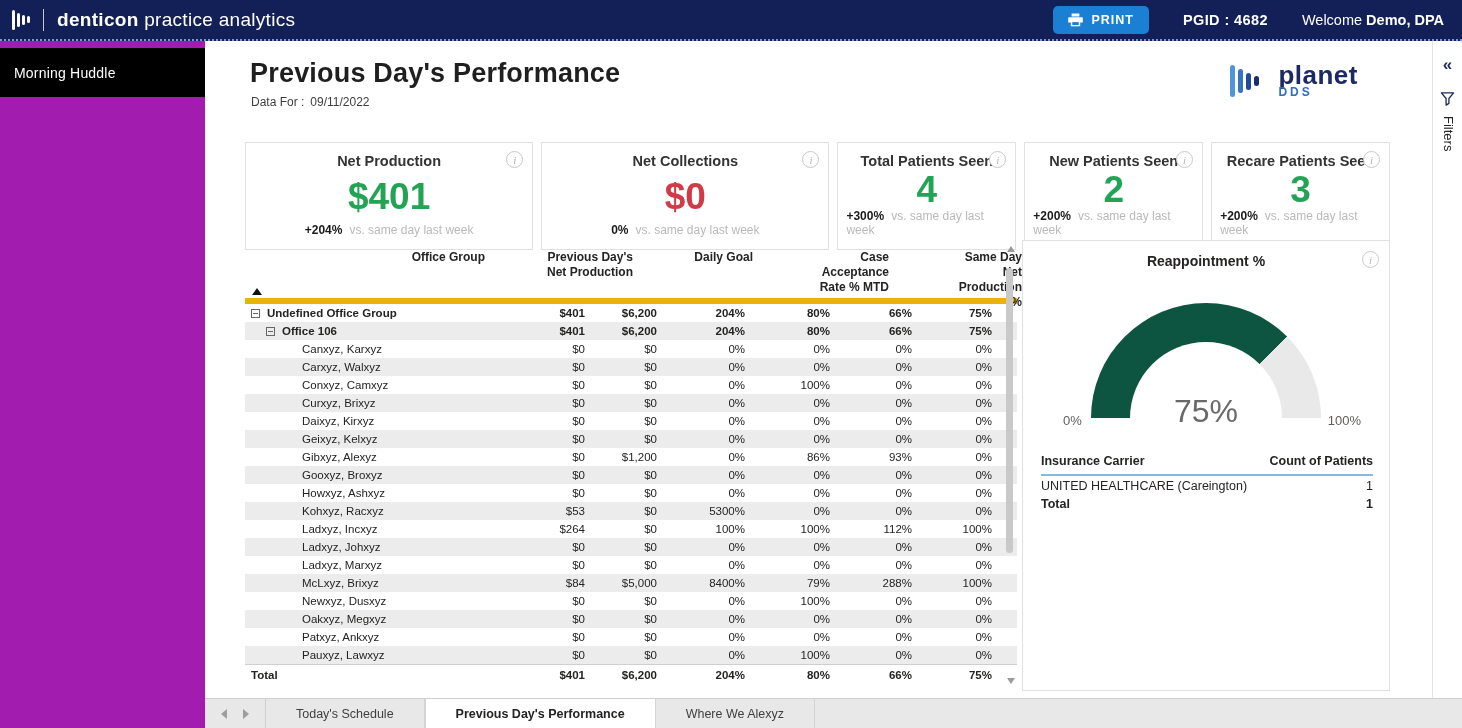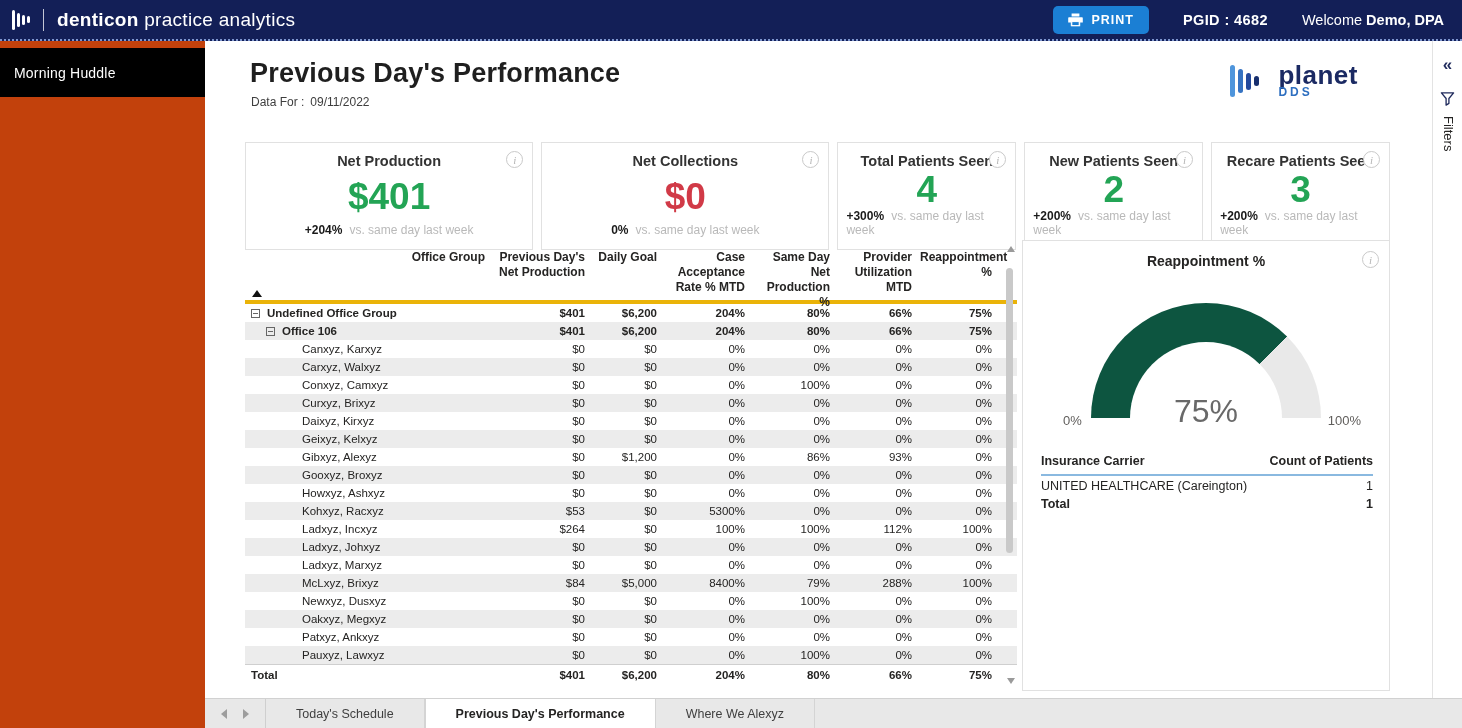--- a/index.html
+++ b/index.html
@@ -17,21 +17,21 @@
   .brand-text b { font-weight:700; }
   .brand-text span { font-weight:300; }
   .topbar-right { display:flex; align-items:center; gap:34px; }
   .print-btn { display:flex; align-items:center; gap:8px; background:#1b7fd4; color:#fff; font-weight:700;
                font-size:12.5px; letter-spacing:1px; padding:7px 15px; border-radius:5px; border:none; cursor:pointer; }
   .pgid { color:#fff; font-weight:700; font-size:14.5px; letter-spacing:.4px; }
   .welcome { color:#fff; font-size:14.5px; }
   .welcome b { font-weight:700; }
 
   
-  .sidebar { position:absolute; left:0; top:41px; width:205px; height:687px; background:#c2410c; }
+  .sidebar { position:absolute; left:0; top:41px; width:205px; height:687px; background:#a21caf; }
   .sidebar-item { margin-top:7px; height:49px; background:#000; color:#fff; font-size:14px;
                   display:flex; align-items:center; padding-left:14px; cursor:pointer; letter-spacing:.2px; }
 
   
   .rail { position:absolute; right:0; top:41px; width:30px; height:657px; background:#fff; border-left:1px solid #e3e3e3; }
   .rail .collapse-chev { display:block; text-align:center; margin-top:14px; color:#1f2a5c; font-size:17px; font-weight:700; cursor:pointer; }
   .rail .funnel { display:block; margin:16px auto 0; cursor:pointer; }
   .rail-label { display:block; margin:10px auto 0; writing-mode:vertical-rl; color:#252423; font-size:13px; width:16px; }
 
   
@@ -55,21 +55,21 @@
   .info-icon { position:absolute; top:8px; right:9px; width:17px; height:17px; border:1px solid #c9c9c9; border-radius:50%;
                color:#b5b5b5; font-size:11px; font-family:"Liberation Serif", serif; font-style:italic;
                display:flex; align-items:center; justify-content:center; cursor:pointer; background:#fff; }
   .kpi-value { font-size:37px; font-weight:600; line-height:1; }
   .kpi-bottom { font-size:12px; color:#b9b9b9; }
   .kpi-bottom b { color:#1a1a1a; font-weight:700; margin-right:7px; }
 
   
   .table-panel { position:absolute; left:40px; top:199px; width:772px; height:451px; font-size:11.5px; color:#252423; }
   .tgrid { display:grid; grid-template-columns:248px 100px 72px 88px 85px 82px 80px; }
-  .thead { position:relative; height:64px; border-bottom:4px solid #eab308; align-items:start; }
+  .thead { position:relative; height:64px; border-bottom:6px solid #eab308; align-items:start;gap:48px; }
   .thead .th { font-weight:600; font-size:12px; line-height:1.25; padding-top:10px; text-align:right; padding-right:8px; }
   .thead .th:first-child { text-align:left; padding-left:5px; }
   .sort-arrow { position:absolute; left:7px; bottom:3px; width:0; height:0;
                 border-left:5px solid transparent; border-right:5px solid transparent; border-bottom:7px solid #111; }
   .trow { height:18px; align-items:center; cursor:pointer; }
   .trow.alt { background:#ececec; }
   .trow .td { text-align:right; padding-right:8px; white-space:nowrap; overflow:hidden; }
   .trow .td.name { text-align:left; display:flex; align-items:center; }
   .trow.bold { font-weight:700; }
   .lvl0 { padding-left:6px; } .lvl1 { padding-left:21px; } .lvl2 { padding-left:57px; }

